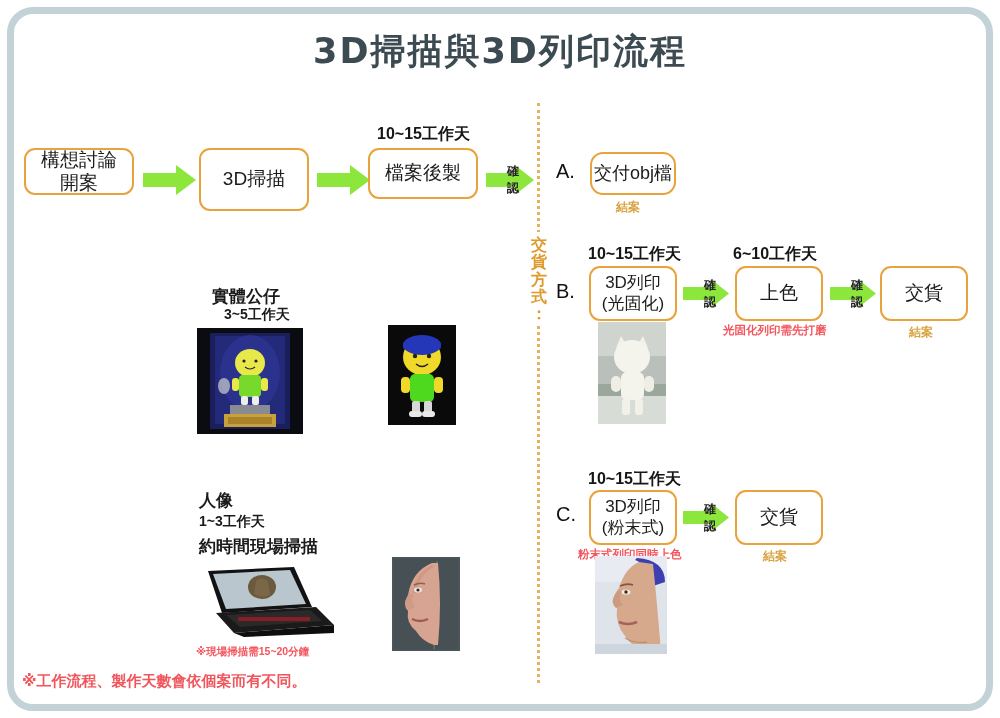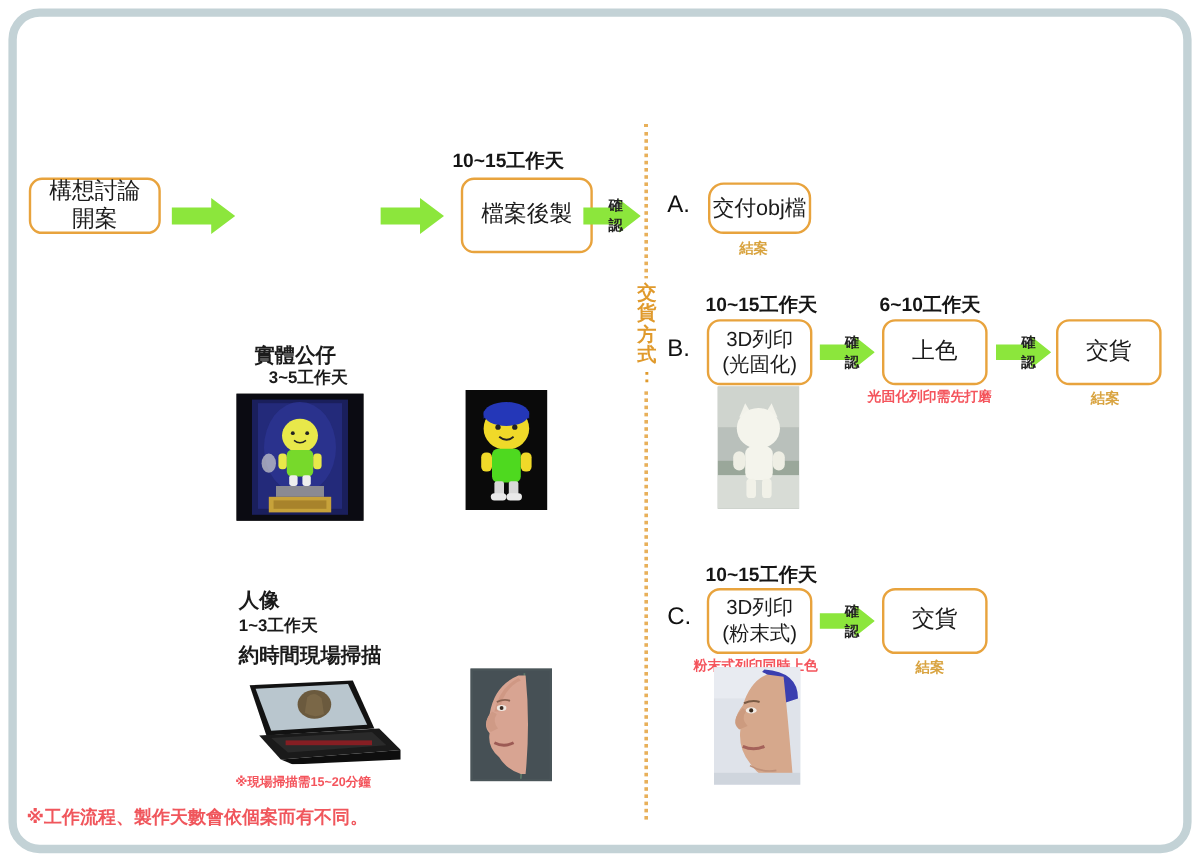--- a/index.html
+++ b/index.html
@@ -148,43 +148,48 @@
   }
   .photo svg{display:block;width:100%;height:100%;}
 </style>
 </head>
 <body>
 
 <div id="stage">
 
   <div class="frame"></div>
 
+  <div class="title">3D掃描與3D列印流程</div>
 
   <div class="box" style="left:24px;top:148px;width:110px;height:47px;">
     <span>構想討論</span>
     <span class="l2">開案</span>
   </div>
 
   <div class="arrow" style="left:143px;top:165px;width:53px;height:30px;">
     <svg viewBox="0 0 53 30">
         <polygon points="0,8 33,8 33,0 53,15 33,30 33,22 0,22" fill="#8ce63c"></polygon>
       </svg>
     <div class="alabel"></div>
   </div>
 
+  <div class="box" style="left:199px;top:148px;width:110px;height:63px;">
+    <span>3D掃描</span>
+    <span class="l2"></span>
+  </div>
 
   <div class="arrow" style="left:317px;top:165px;width:53px;height:30px;">
     <svg viewBox="0 0 53 30">
         <polygon points="0,8 33,8 33,0 53,15 33,30 33,22 0,22" fill="#8ce63c"></polygon>
       </svg>
     <div class="alabel"></div>
   </div>
 
   <div class="daylabel" style="left:377px;top:124px;">10~15工作天</div>
-  <div class="box" style="left:384px;top:148px;width:110px;height:63px;">
+  <div class="box" style="left:368px;top:148px;width:110px;height:51px;">
     <span>檔案後製</span>
     <span class="l2"></span>
   </div>
 
   <div class="arrow" style="left:486px;top:166px;width:48px;height:28px;">
     <svg viewBox="0 0 48 28">
         <polygon points="0,7 30,7 30,0 48,14 30,28 30,21 0,21" fill="#8ce63c"></polygon>
       </svg>
     <div class="alabel">確認</div>
   </div>

